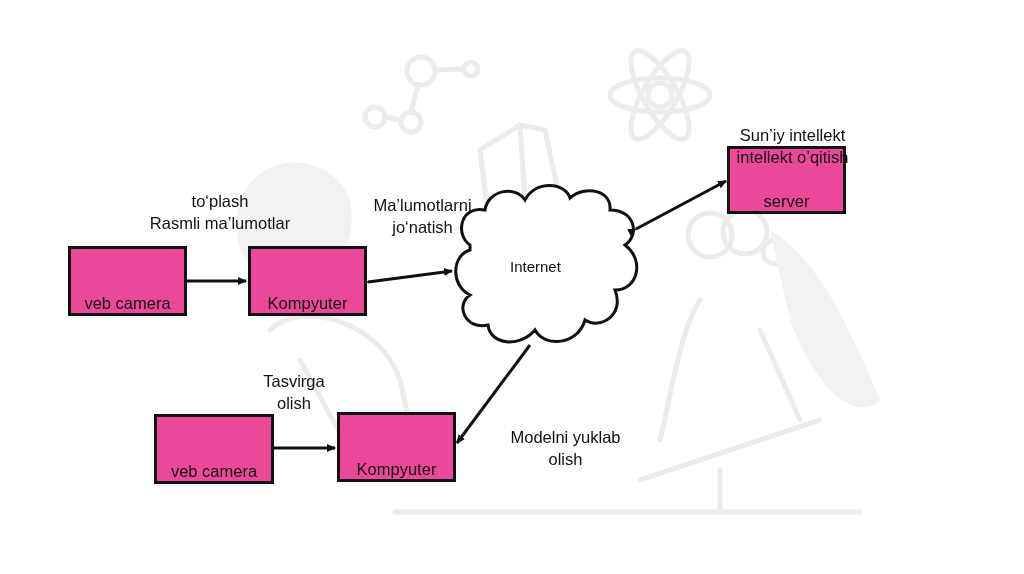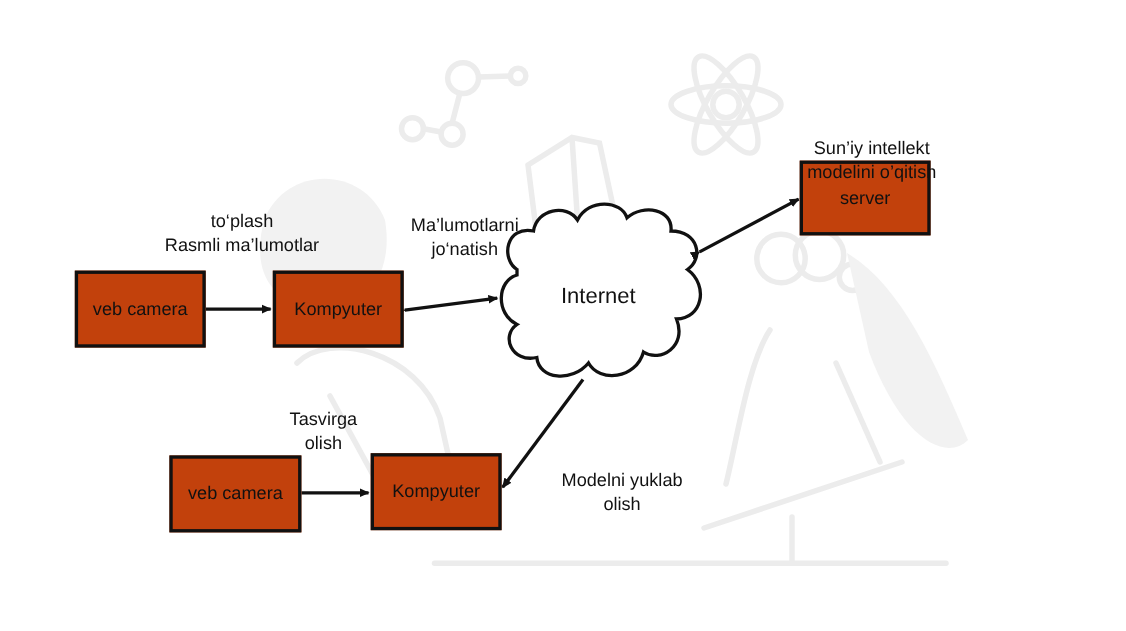--- a/index.html
+++ b/index.html
@@ -1,22 +1,22 @@
 <!DOCTYPE html>
 <html><head>
 <meta charset="utf-8">
 <style>
   html, body { margin:0; padding:0; background:#ffffff; }
   body { width:1024px; height:574px; position:relative; overflow:hidden;
          font-family:"Liberation Sans", "DejaVu Sans", sans-serif; color:#111; }
   #bg, #diagram { position:absolute; left:0; top:0; width:1024px; height:574px; }
-  .node { position:absolute; box-sizing:border-box; border:3px solid #111; background:#c2410c;
-          display:flex; align-items:center; justify-content:center; font-size:16.5px; }
+  .node { position:absolute; box-sizing:border-box; border:3px solid #111; background:#ec4899;
+          display:flex; align-items:flex-end; justify-content:center; font-size:16.5px; }
   .label { position:absolute; text-align:center; font-size:16.5px; line-height:22px; white-space:nowrap; }
-  .cloud-label { position:absolute; font-size:20px; }
+  .cloud-label { position:absolute; font-size:15px; }
 </style>
 </head>
 <body>
 
 <svg id="bg" viewBox="0 0 1024 574">
   <g fill="none" stroke="#ececec" stroke-width="5" stroke-linecap="round">
     <g>
       <circle cx="421" cy="71" r="14"></circle>
         <circle cx="471" cy="69" r="7"></circle>
       <circle cx="375" cy="117" r="10"></circle>
@@ -89,21 +89,21 @@
 <div class="label" style="left:140px;top:190px;width:160px;">
   <div>to‘plash</div>
   <div>Rasmli ma’lumotlar</div>
 </div>
 <div class="label" style="left:360px;top:194px;width:125px;">
   <div>Ma’lumotlarni</div>
   <div>jo‘natish</div>
 </div>
 <div class="label" style="left:720px;top:87px;width:145px;margin-top:37px;">
   <div>Sun’iy intellekt</div>
-  <div>modelini o’qitish</div>
+  <div>intellekt o’qitish</div>
 </div>
 <div class="label" style="left:254px;top:370px;width:80px;">
   <div>Tasvirga</div>
   <div>olish</div>
 </div>
 <div class="label" style="left:498px;top:392px;width:135px;margin-top:34px;">
   <div>Modelni yuklab</div>
   <div>olish</div>
 </div>
 

